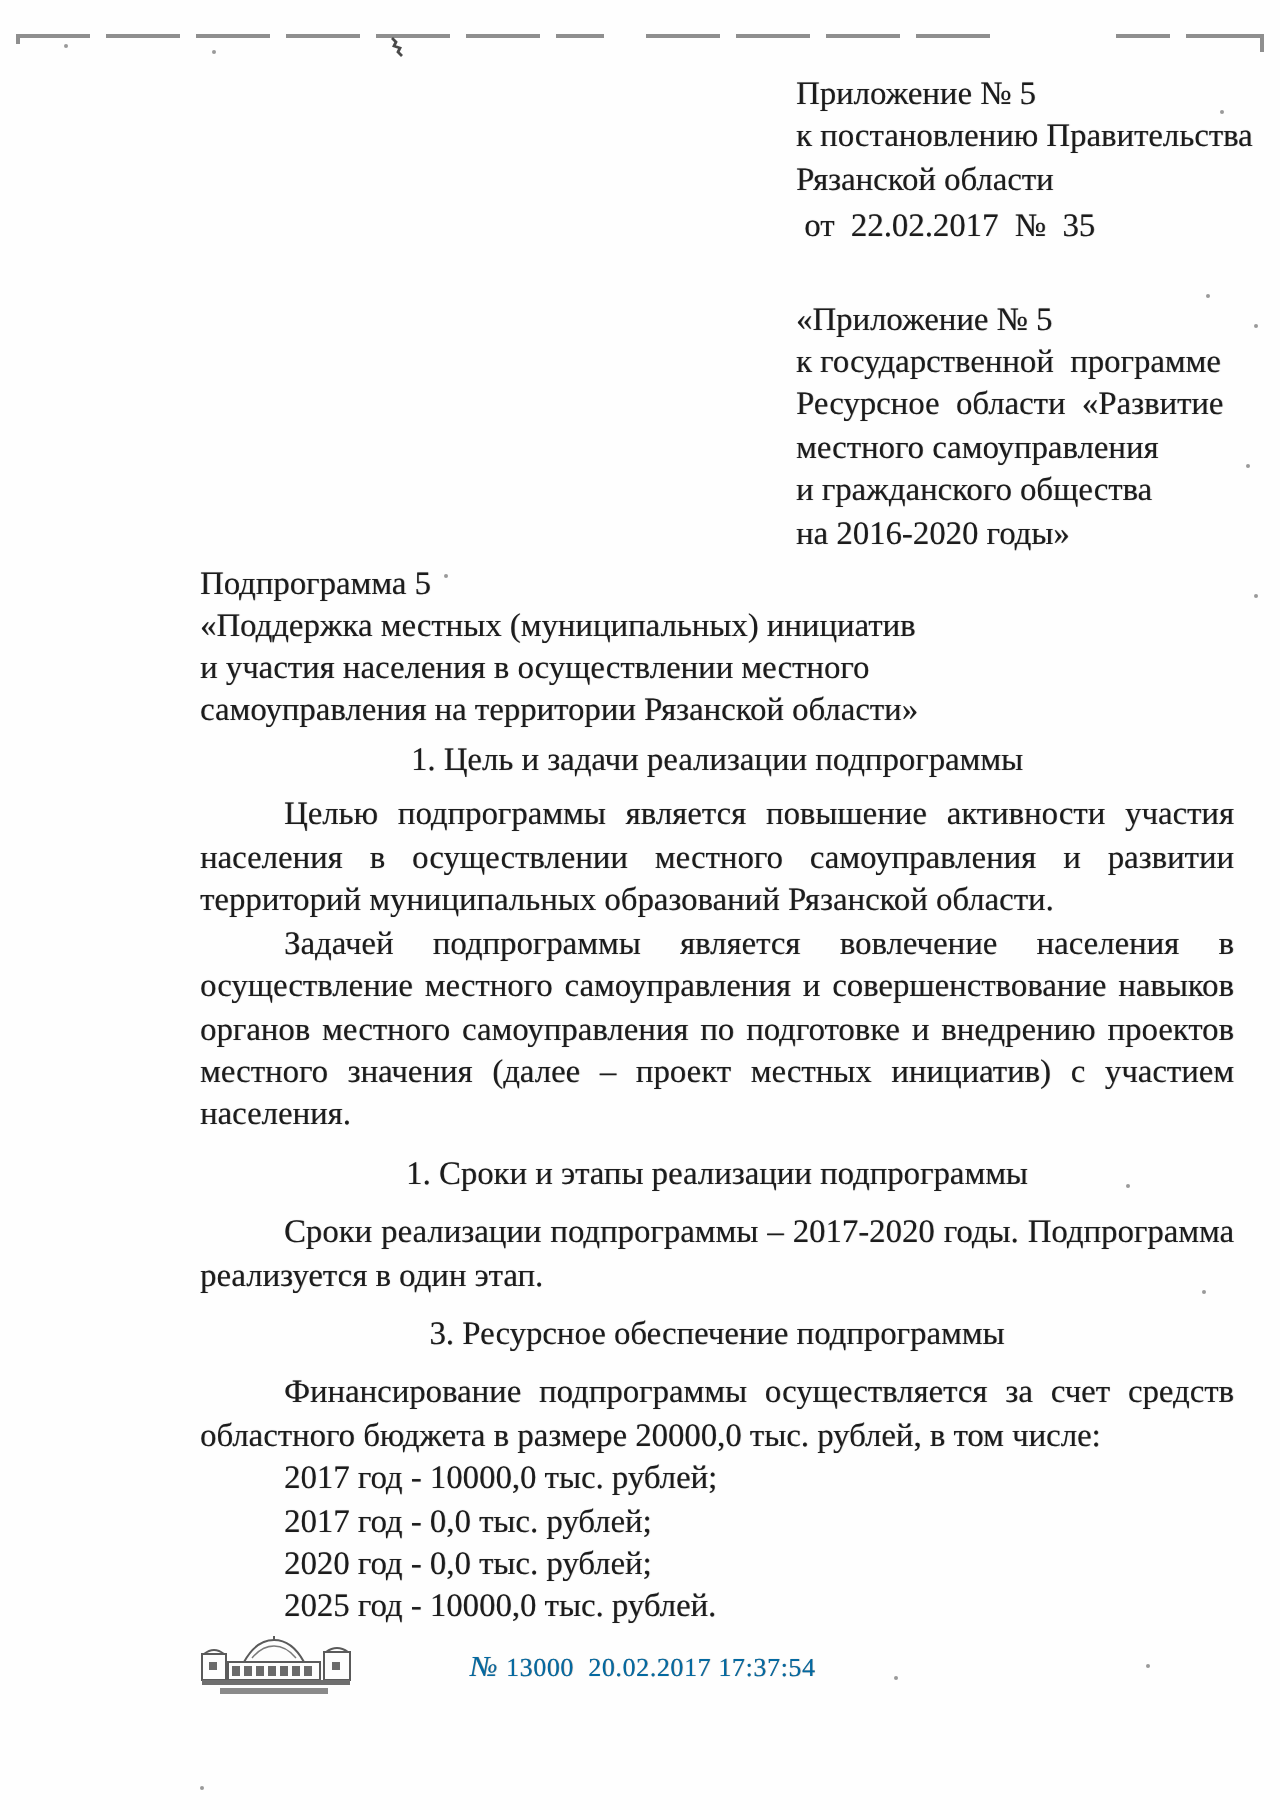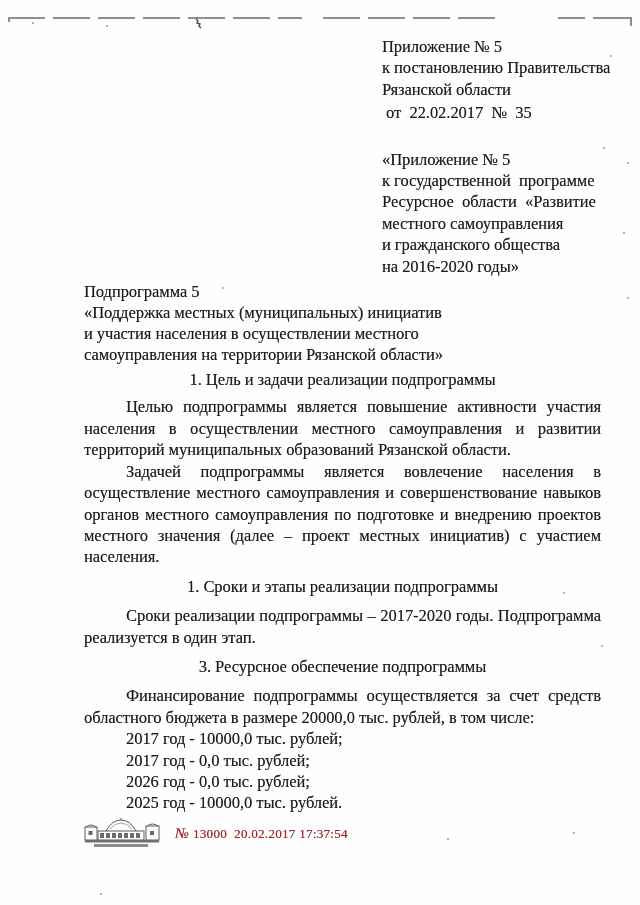--- a/index.html
+++ b/index.html
@@ -20,38 +20,38 @@
     background:repeating-linear-gradient(90deg,#8f8f8f 0 37px,rgba(0,0,0,0) 37px 45px);
   }
   .topline-gap{position:absolute;top:16px;height:4px;background:#fefefe;}
   .gap1{left:500px;width:58px;}
   .gap2{left:302px;width:14px;}
   .corner-right{position:absolute;left:630px;top:17px;width:2px;height:9px;background:#8f8f8f;}
   .corner-left{position:absolute;left:8px;top:17px;width:2px;height:5px;background:#8f8f8f;}
   .tickmark{position:absolute;left:195px;top:18px;}
   .speck{position:absolute;width:2px;height:2px;background:#9a9a9a;border-radius:50%;}
   
-  .content{position:absolute;left:84px;top:36px;width:517px;}
+  .content{position:absolute;left:100px;top:36px;width:517px;}
   .hdr-block{margin-left:298px;width:219px;}
   .hline{white-space:pre;}
   .order-line{margin-top:2px;white-space:pre;}
   .hdr-block2{margin-top:25px;}
   .title-block{margin-top:4px;line-height:21px;}
   .sec-heading{text-align:center;}
   .h1{margin-top:4px;}
   .h2{margin-top:8px;}
   .h3{margin-top:8px;}
   .para{text-align:justify;text-indent:42px;}
   .p-first{margin-top:6px;}
   .p-sec2{margin-top:8px;}
   .p-sec3{margin-top:8px;}
   .budget-line{text-indent:42px;}
   
   .footer-row{margin-top:4px;display:flex;align-items:center;gap:13px;}
-  .stamp-text{font-size:13px;line-height:15px;letter-spacing:0.3px;white-space:pre;color:#b91c1c;}
+  .stamp-text{font-size:13px;line-height:15px;letter-spacing:0.3px;white-space:pre;color:#0369a1;margin-left:44px;}
   .nsign{font-style:italic;font-size:14.5px;padding-right:4px;}
   .emblem{display:inline-block;}
 </style>
 </head>
 <body>
 
 <div class="page">
 
   <div class="topline"></div>
   <div class="topline-gap gap1"></div>
@@ -104,21 +104,21 @@
     <div class="para p-first">Целью подпрограммы является повышение активности участия населения в осуществлении местного самоуправления и развитии территорий муниципальных образований Рязанской области.</div>
     <div class="para">Задачей подпрограммы является вовлечение населения в осуществление местного самоуправления и совершенствование навыков органов местного самоуправления по подготовке и внедрению проектов местного значения (далее – проект местных инициатив) с участием населения.</div>
 
     <div class="sec-heading h2">1. Сроки и этапы реализации подпрограммы</div>
     <div class="para p-sec2">Сроки реализации подпрограммы – 2017-2020 годы. Подпрограмма реализуется в один этап.</div>
 
     <div class="sec-heading h3">3. Ресурсное обеспечение подпрограммы</div>
     <div class="para p-sec3">Финансирование подпрограммы осуществляется за счет средств областного бюджета в размере 20000,0 тыс. рублей, в том числе:</div>
     <div class="budget-line">2017 год - 10000,0 тыс. рублей;</div>
     <div class="budget-line">2017 год - 0,0 тыс. рублей;</div>
-    <div class="budget-line">2026 год - 0,0 тыс. рублей;</div>
+    <div class="budget-line">2020 год - 0,0 тыс. рублей;</div>
     <div class="budget-line">2025 год - 10000,0 тыс. рублей.</div>
 
     <div class="footer-row">
       <svg class="emblem" width="78" height="32" viewBox="0 0 78 32">
         <g stroke="#5a5a5a" fill="none" stroke-width="1">
 
           <rect x="1" y="9" width="12" height="13" fill="#fdfdfd"></rect>
           <rect x="4.5" y="13" width="4" height="4" fill="#6a6a6a" stroke="none"></rect>
           <path d="M2 9 Q7 5 12 9"></path>
 

